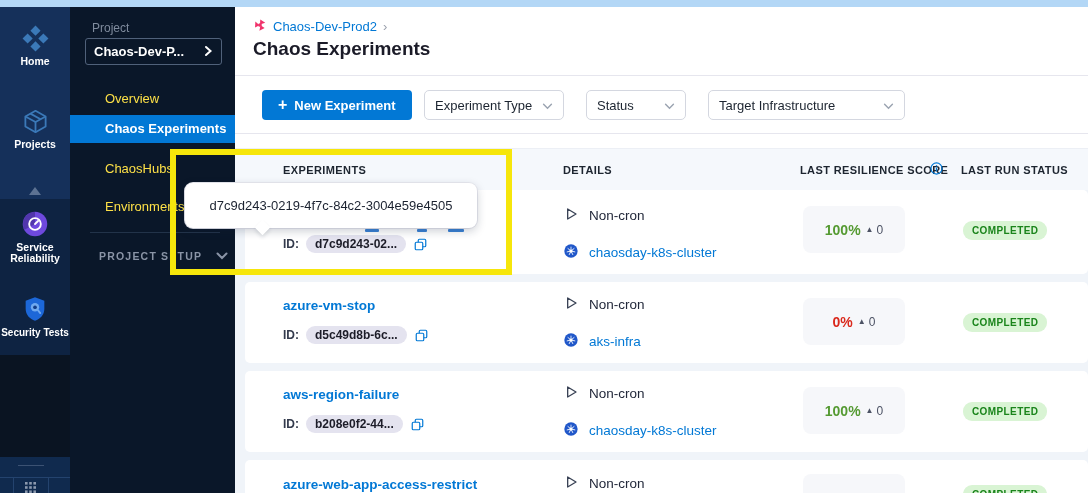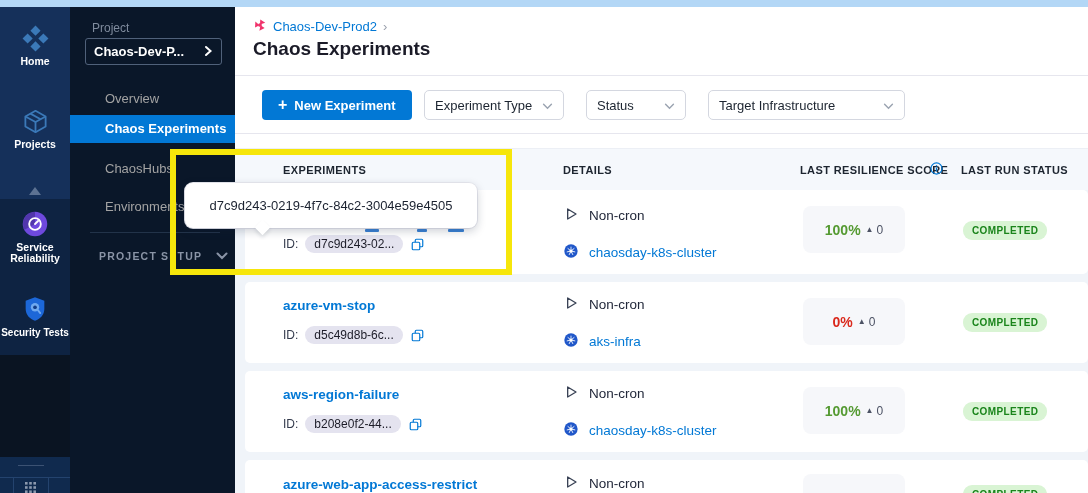--- a/index.html
+++ b/index.html
@@ -21,21 +21,21 @@
   .mod-item { position:absolute; left:0; width:70px; text-align:center; cursor:pointer; }
   .mod-item svg { display:block; margin:0 auto; }
   .mod-label { display:block; margin-top:4px; font-size:10.5px; font-weight:bold; color:#fff; line-height:11px; }
   .tri-up { position:absolute; left:29px; top:180px; width:0; height:0; border-left:6px solid transparent; border-right:6px solid transparent; border-bottom:8px solid #5d7293; }
 
   
   .project-nav { position:absolute; left:70px; top:7px; width:165px; height:486px; background:#0a1729; }
   .pn-label { position:absolute; left:22px; top:14px; font-size:12px; color:#7f8b9d; }
   .pn-select { position:absolute; left:15px; top:31px; width:137px; height:27px; border:1px solid #50617a; border-radius:3px; display:flex; align-items:center; padding:0 8px; cursor:pointer; }
   .pn-select .val { flex:1; color:#fff; font-size:13px; font-weight:bold; white-space:nowrap; overflow:hidden; }
-  .pn-item { position:absolute; left:0; width:165px; height:28px; line-height:28px; padding-left:35px; color:#a3a3a3; font-size:13px; cursor:pointer; }
+  .pn-item { position:absolute; left:0; width:165px; height:28px; line-height:28px; padding-left:35px; color:#fde047; font-size:13px; cursor:pointer; }
   .pn-item.active { background:#0278d5; color:#fff; font-weight:bold; }
   .pn-div { position:absolute; left:20px; top:225px; width:130px; height:1px; background:#223349; }
   .pn-section { position:absolute; left:29px; top:243px; width:130px; color:#8a94a6; font-size:10.5px; font-weight:bold; letter-spacing:1.2px; cursor:pointer; display:flex; align-items:center; gap:14px; }
 
   
   .main { position:absolute; left:235px; top:7px; width:853px; height:486px; background:#fff; }
   .breadcrumb { position:absolute; left:18px; top:11px; display:flex; align-items:center; gap:6px; font-size:13px; }
   .breadcrumb a { color:#0278d5; text-decoration:none; cursor:pointer; }
   .bc-sep { color:#9aa0ac; font-size:13px; }
   .page-title { position:absolute; left:18px; top:31px; font-size:19px; font-weight:bold; color:#1b1b28; }
@@ -47,21 +47,21 @@
   .filter { position:absolute; top:83px; height:30px; background:#fff; border:1px solid #d4d7e0; border-radius:5px; display:flex; align-items:center; justify-content:space-between; padding:0 10px; font-size:13px; color:#1c2430; font-weight:500; cursor:pointer; }
   .f1 { left:189px; width:140px; } .f2 { left:351px; width:100px;justify-content:space-between; } .f3 { left:473px; width:197px; }
 
   
   .thead { position:absolute; left:0; top:141px; width:853px; height:42px; background:#f5f8fc; border-top:1px solid #eceff5; }
   .th { position:absolute; top:15px; font-size:11px; font-weight:bold; color:#1d2530; letter-spacing:.4px; }
   .rows-bg { position:absolute; left:0; top:183px; width:853px; height:303px; background:#f0f4f9; }
   .row { position:absolute; left:10px; width:843px; background:#fff; border-radius:5px; }
   .r1 { top:0; height:84px; } .r2 { top:92px; height:81px; } .r3 { top:181px; height:81px; } .r4 { top:270px; height:84px; }
   .exp-name { position:absolute; left:38px; top:16px; font-size:13.5px; font-weight:bold; color:#0278d5; text-decoration:none; cursor:pointer; }
-  .id-line { position:absolute; left:38px; top:44px; display:flex; align-items:center; gap:7px; }
+  .id-line { position:absolute; left:38px; top:44px; display:flex; align-items:center; gap:7px;font-weight:bold; }
   .id-label { font-size:12px; color:#333a4c; }
   .id-chip { background:#e4e3ef; border-radius:9px; padding:2px 9px; font-size:12px; color:#1c1c28; }
   .copy-btn { background:none; border:none; padding:0; cursor:pointer; display:flex; }
   .sched-line { position:absolute; left:318px; top:13px; display:flex; align-items:center; gap:10px; font-size:13.5px; color:#22283a; }
   .infra-line { position:absolute; left:318px; top:50px; display:flex; align-items:center; gap:10px; font-size:13.5px; }
   .infra-line a { color:#0278d5; text-decoration:none; cursor:pointer; }
   .score-box { position:absolute; left:558px; top:16px; width:102px; height:47px; background:#f6f7fa; border-radius:8px; display:flex; align-items:center; justify-content:center; gap:5px; }
   .score-val { font-size:14px; font-weight:bold; }
   .score-val.green { color:#559a32; } .score-val.red { color:#da291c; }
   .delta { display:flex; align-items:center; gap:3px; color:#4c5264; font-size:12px; }

